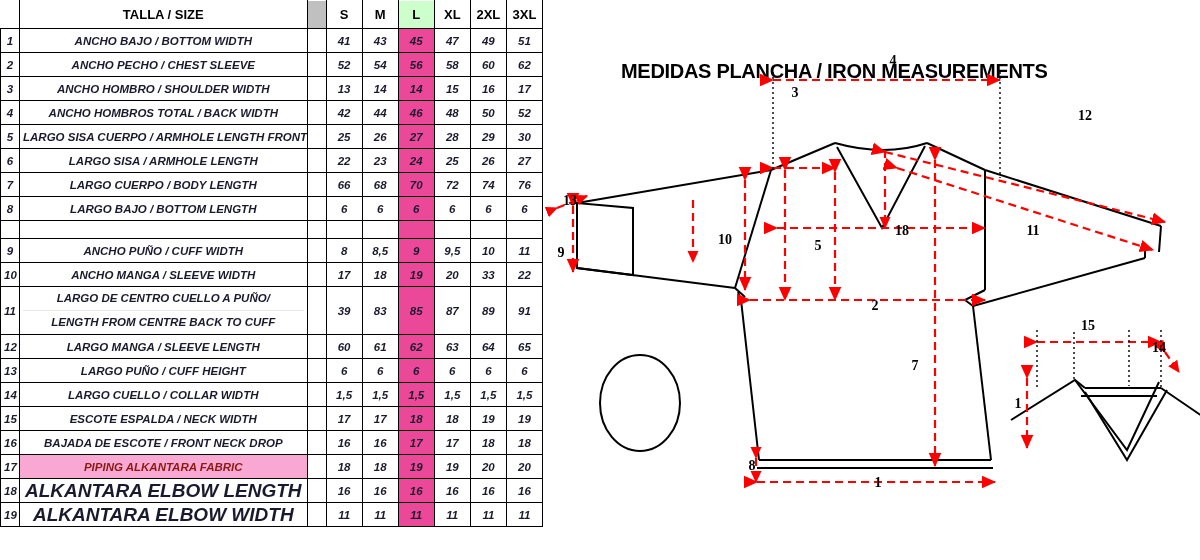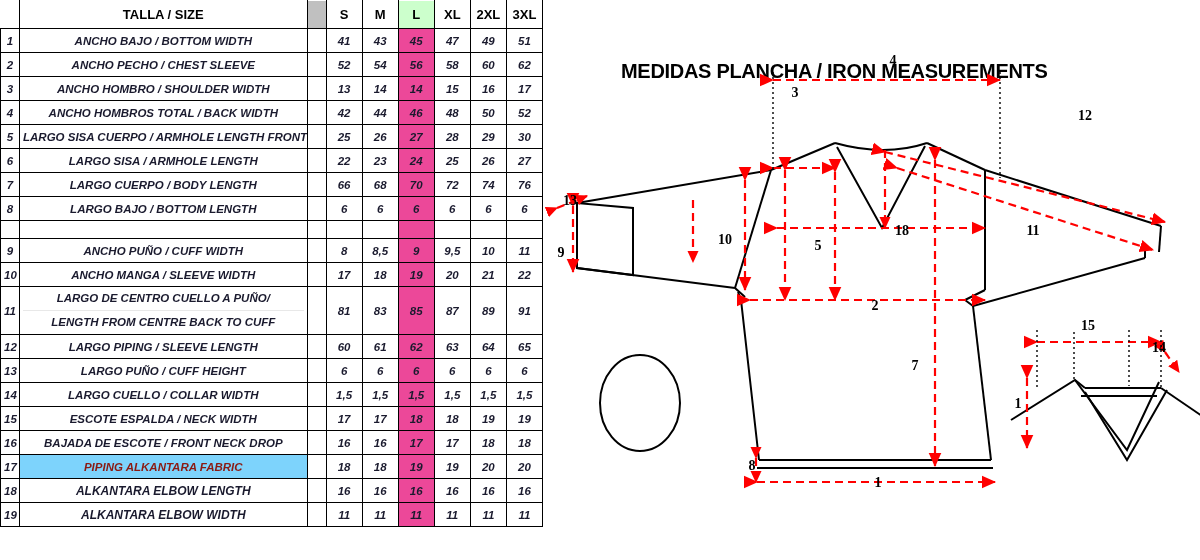--- a/index.html
+++ b/index.html
@@ -56,25 +56,25 @@
 
   
   tr.tall td{height:46px;}
   td.desc2{position:relative;padding:0;}
   td.desc2 .l1,td.desc2 .l2{
     height:23px;line-height:23px;padding:0 3px;white-space:nowrap;
   }
   td.desc2 .l1{border-bottom:1px solid #e8e8e8;}
 
   
-  tr.yellow td.desc{background:#7dd3fc;color:#8b1a12;font-style:italic;}
+  tr.yellow td.desc{background:#f9a8d4;color:#8b1a12;font-style:italic;}
   tr.yellow td.num{background:#ffffff;}
 
   
-  tr.big td.desc{font-size:12px;margin-top:38px;}
+  tr.big td.desc{font-size:19px;margin-top:38px;}
 
   
   #diagram-panel{position:absolute;left:545px;top:0;width:655px;height:560px;}
   #diagram-title{
     position:absolute;left:76px;top:60px;
     font-size:20px;font-weight:bold;color:#000;
     font-family:"Liberation Sans", sans-serif;
     letter-spacing:-0.3px;white-space:nowrap;
   }
   #diagram-svg{position:absolute;left:0;top:0;}
@@ -221,40 +221,40 @@
             <td class="val">11</td>
           </tr>
           <tr class="">
             <td class="num">10</td>
             <td class="desc">ANCHO  MANGA /  SLEEVE WIDTH</td>
             <td class="gap"></td>
             <td class="val">17</td>
             <td class="val">18</td>
             <td class="val hl">19</td>
             <td class="val">20</td>
-            <td class="val">21</td>
+            <td class="val">33</td>
             <td class="val">22</td>
           </tr>
           <tr class="tall">
             <td class="num">11</td>
             <td class="desc desc2">
               <div class="l1">LARGO DE CENTRO CUELLO A PUÑO/</div>
               <div class="l2">LENGTH FROM CENTRE BACK TO CUFF</div>
             </td>
             <td class="gap"></td>
-            <td class="val">81</td>
+            <td class="val">39</td>
             <td class="val">83</td>
             <td class="val hl">85</td>
             <td class="val">87</td>
             <td class="val">89</td>
             <td class="val">91</td>
           </tr>
           <tr class="">
             <td class="num">12</td>
-            <td class="desc">LARGO PIPING / SLEEVE LENGTH</td>
+            <td class="desc">LARGO MANGA / SLEEVE LENGTH</td>
             <td class="gap"></td>
             <td class="val">60</td>
             <td class="val">61</td>
             <td class="val hl">62</td>
             <td class="val">63</td>
             <td class="val">64</td>
             <td class="val">65</td>
           </tr>
           <tr class="">
             <td class="num">13</td>

